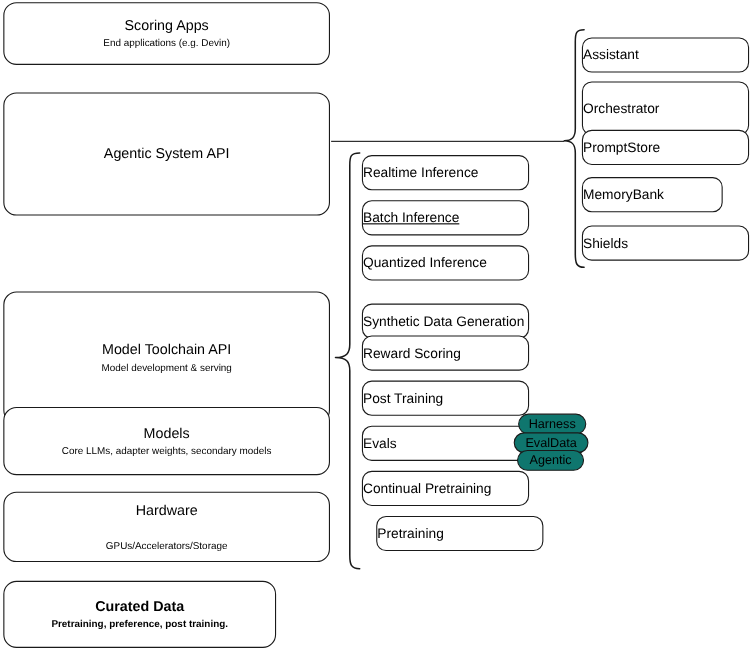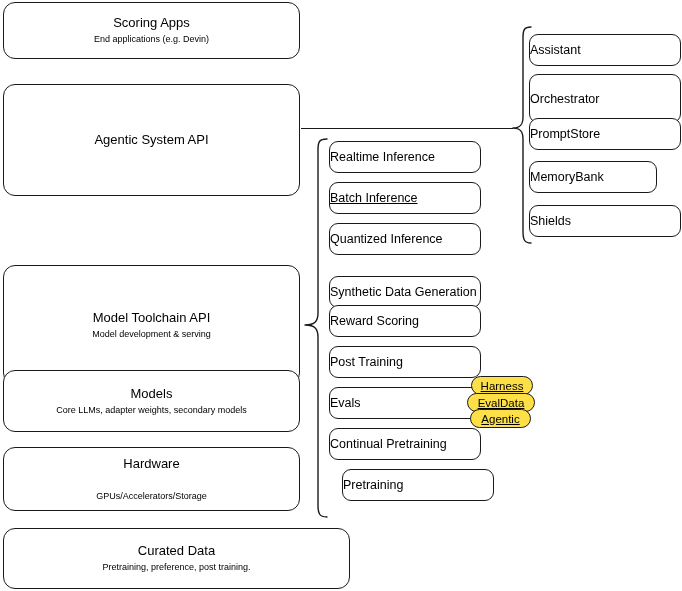--- a/index.html
+++ b/index.html
@@ -60,28 +60,27 @@
     line-height: 14px;
     white-space: nowrap;
   }
 
   
   .pill {
     position: absolute;
     box-sizing: border-box;
     border: 1.3px solid #1a1a1a;
     border-radius: 999px;
-    background: #fde047;
+    background: #0f766e;
     display: flex;
     align-items: center;
     justify-content: center;
     font-size: 11.5px;
     line-height: 12px;
     white-space: nowrap;
-    text-decoration: underline;
   }
 
   
   .hline {
     position: absolute;
     height: 0;
     border-top: 1.3px solid #1a1a1a;
   }
 
   
@@ -118,21 +117,21 @@
   <div class="box" style="left:3px; top:370px; width:297px; height:62px;">
     <span class="title">Models</span>
     <span class="subtitle">Core LLMs, adapter weights, secondary models</span>
   </div>
 
   <div class="box" style="left:3px; top:447px; width:297px; height:64px;gap:16px;">
     <span class="title">Hardware</span>
     <span class="subtitle">GPUs/Accelerators/Storage</span>
   </div>
 
-  <div class="box" style="left:3px; top:528px; width:347px; height:61px;">
+  <div class="box" style="left:3px; top:528px; width:248px; height:61px;font-weight:bold;">
     <span class="title">Curated Data</span>
     <span class="subtitle">Pretraining, preference, post training.</span>
   </div>
 
   <div class="hline" style="left:301px; top:128px; width:212px;"></div>
 
   <svg class="brace" style="left:303px; top:136px;" width="26" height="386" viewBox="0 0 26 386">
     <path d="M24 3 C16 3, 15 6, 15 14 L15 177 C15 185, 12 189, 2 189 C12 189, 15 193, 15 201 L15 369 C15 377, 16 381, 24 381"></path>
   </svg>
 

